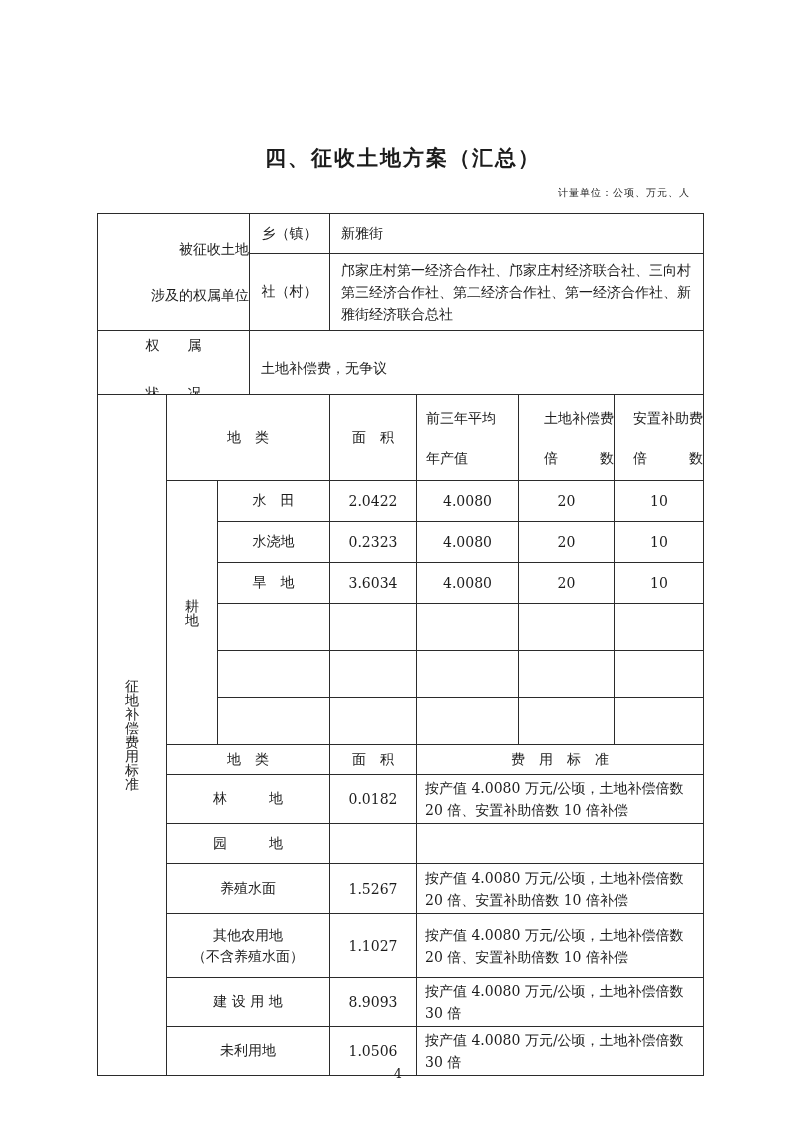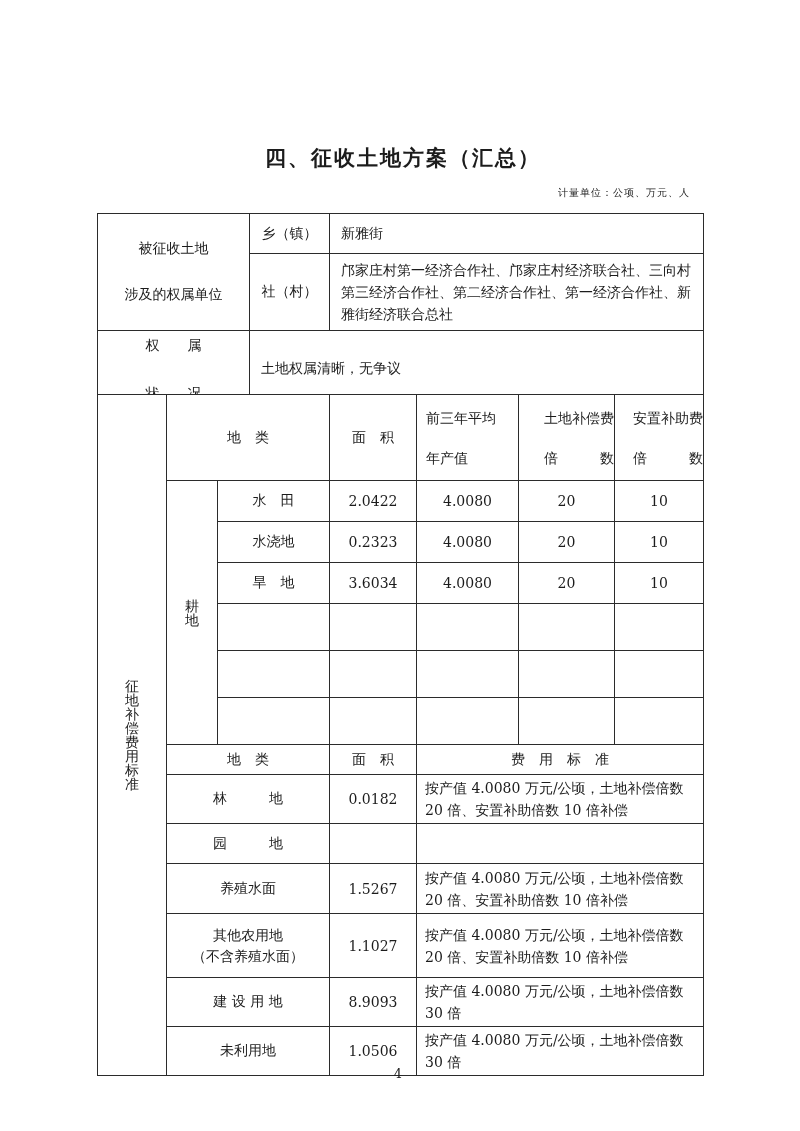--- a/index.html
+++ b/index.html
@@ -20,21 +20,21 @@
     text-align:right;font-size:10px;letter-spacing:1px;
   }
   table{border-collapse:collapse;table-layout:fixed;position:absolute;background:#fff;}
   td{
     border:1px solid #2b2b2b;
     font-size:14px;padding:0;vertical-align:middle;
     overflow:hidden;
   }
   .c{text-align:center;}
   .l{text-align:left;padding-left:11px;padding-right:8px;}
-  .owner-label div{text-align:center;line-height:20px;font-family:Liberation Mono, monospace;}
+  .owner-label div{text-align:right;line-height:20px;}
   .owner-label .gap{height:26px;}
   .village-val{line-height:22px;padding:5px 11px 5px 11px;text-align:left;}
   .status-label div{text-align:center;line-height:20px;}
   .status-label .gap{height:28px;}
   .vlabel{
     display:flex;flex-direction:column;justify-content:space-around;
     align-items:center;height:100%;padding:16px 0;box-sizing:border-box;
   }
   .vlabel span{line-height:1;}
   .two-line{line-height:40px;text-align:right;}
@@ -75,21 +75,21 @@
       <td>
         <div class="village-val">邝家庄村第一经济合作社、邝家庄村经济联合社、三向村第三经济合作社、第二经济合作社、第一经济合作社、新雅街经济联合总社</div>
       </td>
     </tr>
     <tr style="height:76px">
       <td class="status-label">
         <div>权　　属</div>
         <div class="gap"></div>
         <div>状　　况</div>
       </td>
-      <td class="l" colspan="2">土地权属清晰，无争议</td>
+      <td class="l" colspan="2">土地补偿费，无争议</td>
     </tr>
   </tbody>
     </table>
 
   <table style="left:97px;top:394px;width:606px;">
     <colgroup>
       <col style="width:69px">
         <col style="width:51px">
         <col style="width:112px">
       <col style="width:87px">

